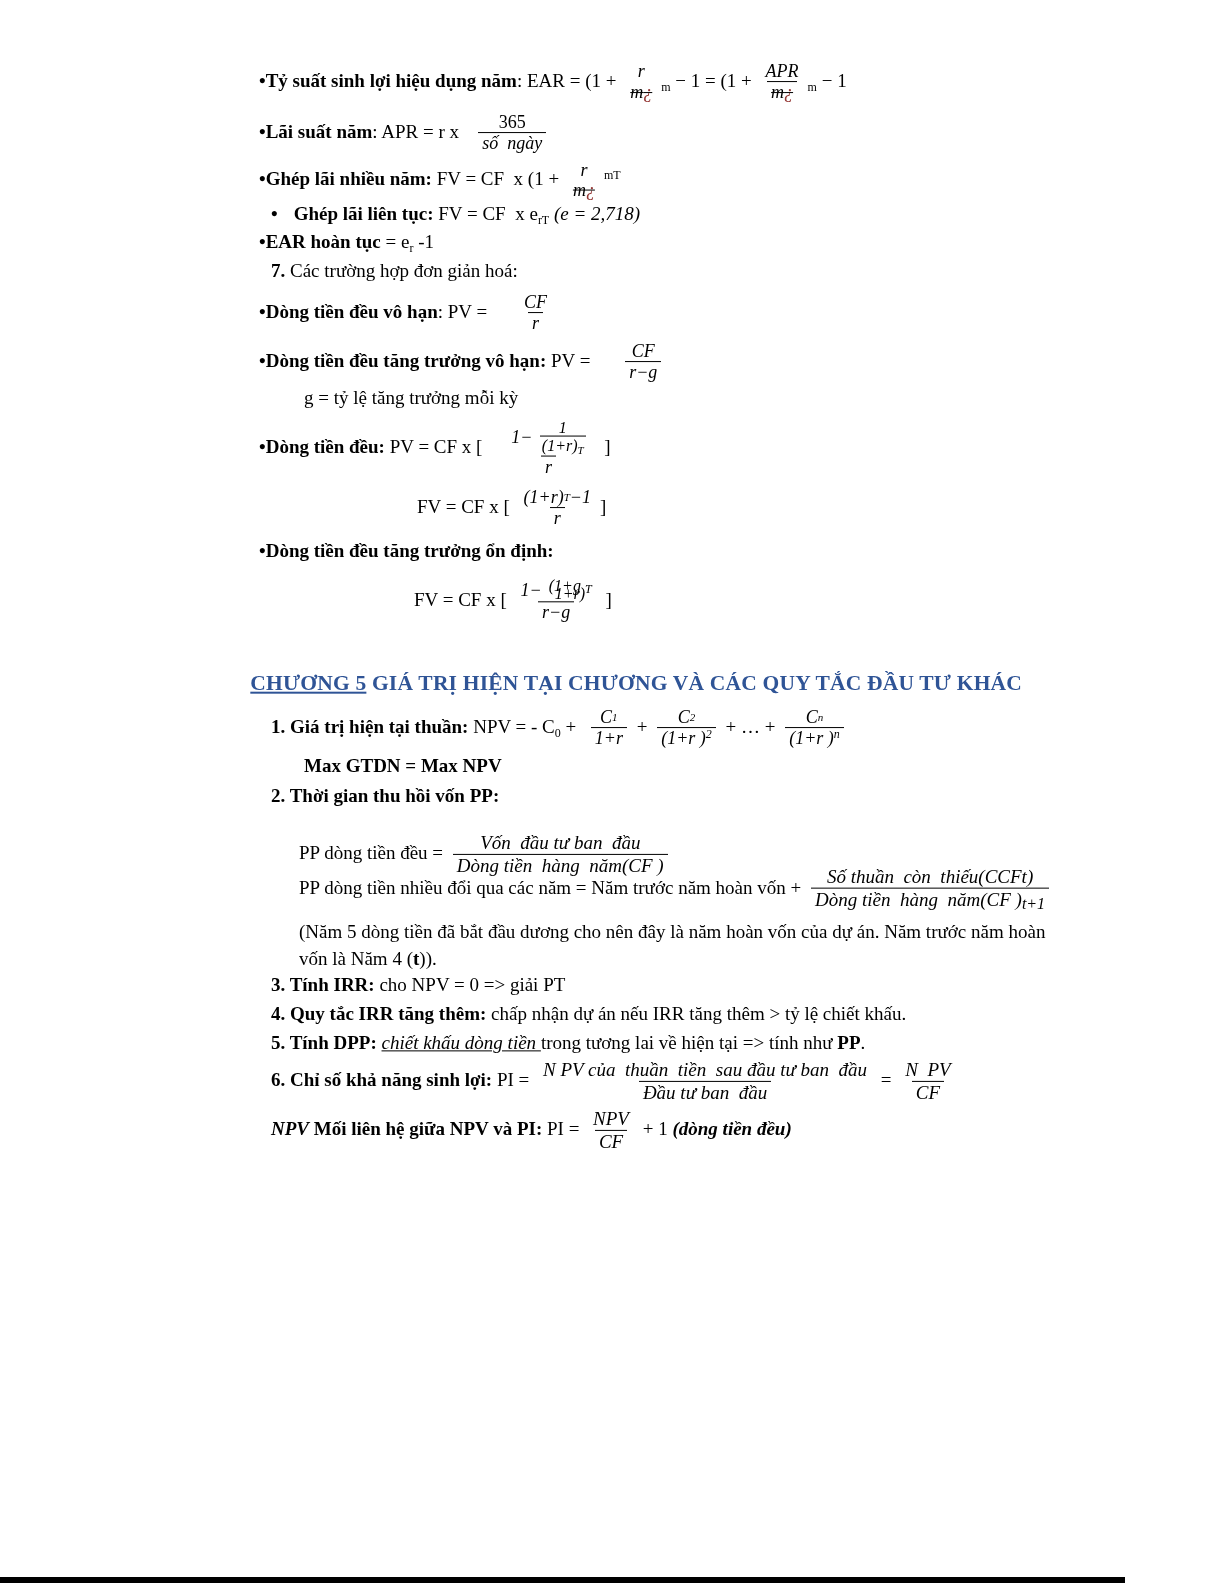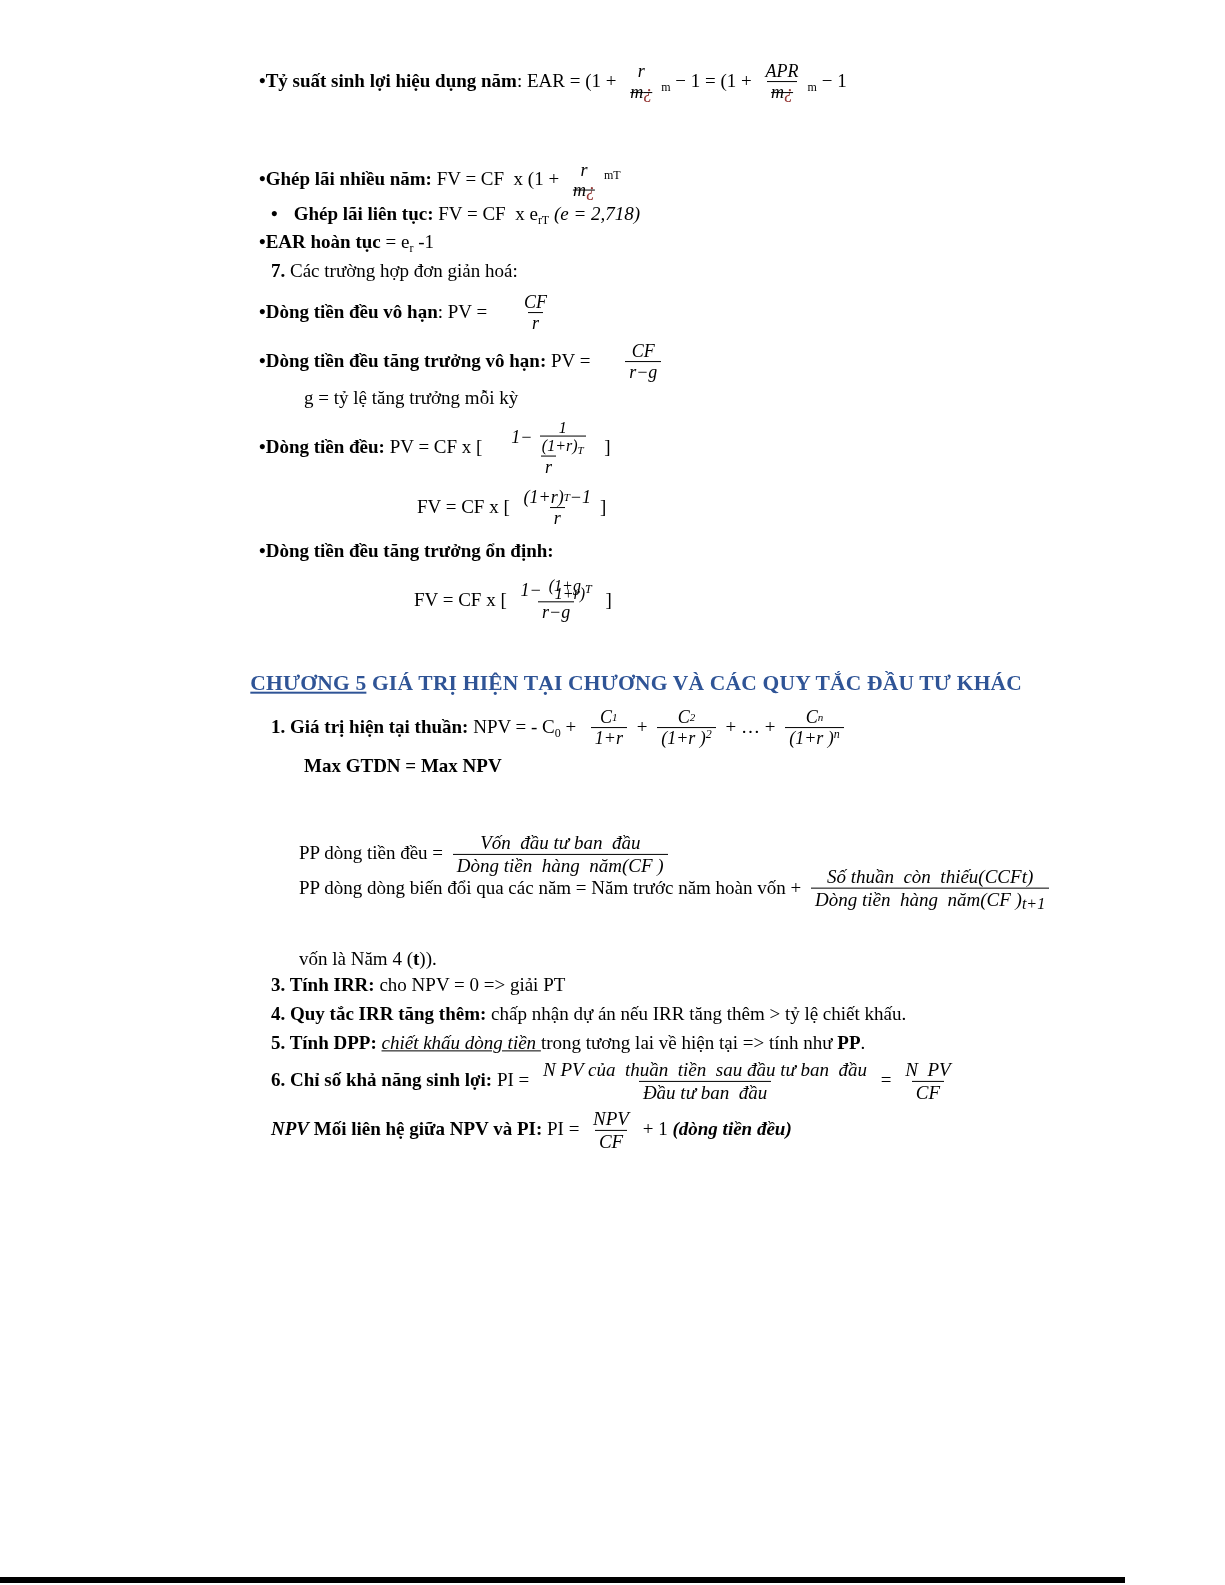--- a/index.html
+++ b/index.html
@@ -39,20 +39,23 @@
 </style>
 </head>
 <body>
 
 <div class="page">
 
   <div class="ln" style="left:240px;top:82px">
     <span class="bullet">•</span><span class="b">Tỷ suất sinh lợi hiệu dụng năm</span><span>: </span><span>EAR = (1 + </span><span class="frac"><span class="num">r</span><span class="den nobar strike"><span class="i">m</span><span class="red i">¿</span></span></span><span class="sb">m</span><span> − 1 = (1 + </span><span class="frac"><span class="num">APR</span><span class="den strike"><span class="i">m</span><span class="red i">¿</span></span></span><span class="sb">m</span><span> − 1</span>
   </div>
 
+  <div class="ln" style="left:240px;top:133px">
+    <span class="bullet">•</span><span class="b">Lãi suất năm</span><span>: </span><span>APR = r x   </span><span class="frac"><span class="num" style="font-style:normal">365</span><span class="den">số  ngày</span></span>
+  </div>
 
   <div class="ln" style="left:240px;top:180px">
     <span class="bullet">•</span><span class="b">Ghép lãi nhiều năm:</span><span> FV = CF  x (1 + </span><span class="frac"><span class="num">r</span><span class="den nobar strike"><span class="i">m</span><span class="red i">¿</span></span></span><span class="sp">mT</span>
   </div>
 
   <div class="ln" style="left:252px;top:215px">
     <span class="bullet">•</span><span class="gap"></span><span class="b">Ghép lãi liên tục:</span><span> FV = CF  x e</span><span class="sb">rT</span><span class="i"> (e = 2,718)</span>
   </div>
 
   <div class="ln" style="left:240px;top:243px">
@@ -96,29 +99,35 @@
   </div>
 
   <div class="ln" style="left:252px;top:728px">
     <span class="b">1.</span><span class="b"> Giá trị hiện tại thuần:</span><span> NPV = - C</span><span class="sb">0</span><span> +  </span><span class="frac"><span class="num"><span>C</span><span class="dsub" style="font-size:11px">1</span></span><span class="den">1+r</span></span><span> + </span><span class="frac"><span class="num"><span>C</span><span class="dsub" style="font-size:11px">2</span></span><span class="den"><span>(1+r )</span><span class="dexp">2</span></span></span><span> + … + </span><span class="frac"><span class="num"><span>C</span><span class="dsub" style="font-size:11px">n</span></span><span class="den"><span>(1+r )</span><span class="dexp">n</span></span></span>
   </div>
 
   <div class="ln b" style="left:285px;top:766px">
     <span>Max GTDN = Max NPV</span>
   </div>
 
+  <div class="ln" style="left:252px;top:796px">
+    <span class="b">2.</span><span class="b"> Thời gian thu hồi vốn PP:</span>
+  </div>
 
   <div class="ln" style="left:280px;top:854px">
     <span>PP dòng tiền đều = </span><span class="frac" style="font-size:19px"><span class="num">Vốn  đầu tư ban  đầu</span><span class="den">Dòng tiền  hàng  năm(CF )</span></span>
   </div>
 
   <div class="ln" style="left:280px;top:889px">
-    <span>PP dòng dòng biến đổi qua các năm = Năm trước năm hoàn vốn + </span><span class="frac" style="font-size:19px"><span class="num">Số thuần  còn  thiếu(CCFt)</span><span class="den"><span>Dòng tiền  hàng  năm(CF )</span><span class="dsub">t+1</span></span></span>
+    <span>PP dòng tiền nhiều đổi qua các năm = Năm trước năm hoàn vốn + </span><span class="frac" style="font-size:19px"><span class="num">Số thuần  còn  thiếu(CCFt)</span><span class="den"><span>Dòng tiền  hàng  năm(CF )</span><span class="dsub">t+1</span></span></span>
   </div>
 
+  <div class="ln" style="left:280px;top:932px">
+    <span>(Năm 5 dòng tiền đã bắt đầu dương cho nên đây là năm hoàn vốn của dự án. Năm trước năm hoàn</span>
+  </div>
   <div class="ln" style="left:280px;top:959px">
     <span>vốn là Năm 4 (</span><span class="b">t</span><span>)).</span>
   </div>
 
   <div class="ln" style="left:252px;top:985px">
     <span class="b">3.</span><span class="b"> Tính IRR:</span><span> cho NPV = 0 =&gt; giải PT</span>
   </div>
 
   <div class="ln" style="left:252px;top:1014px">
     <span class="b">4.</span><span class="b"> Quy tắc IRR tăng thêm:</span><span> chấp nhận dự án nếu IRR tăng thêm &gt; tỷ lệ chiết khấu.</span>

